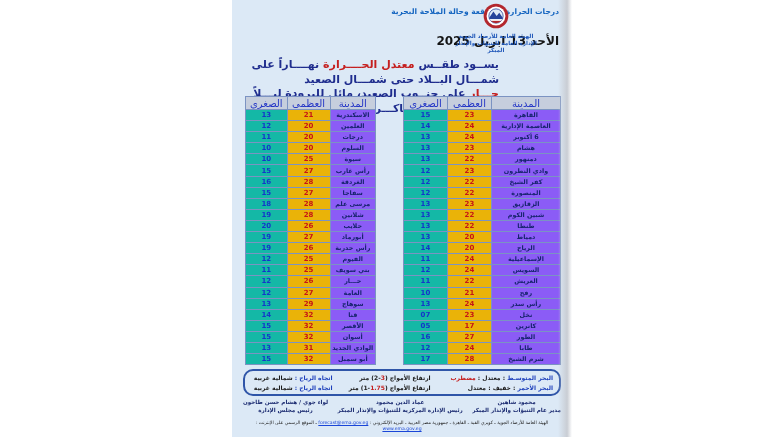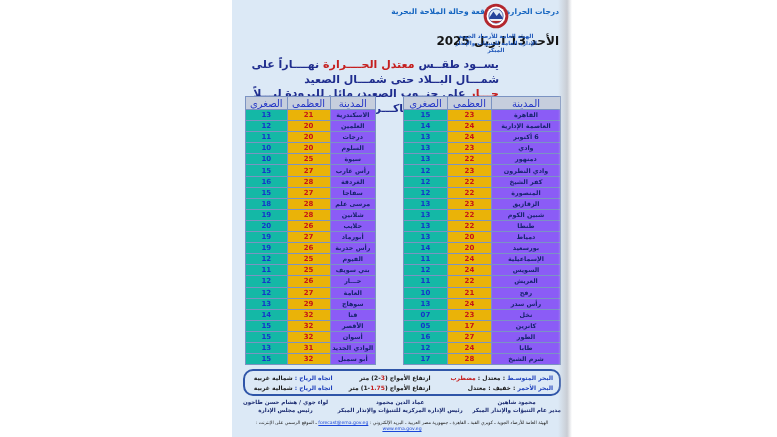--- a/index.html
+++ b/index.html
@@ -244,21 +244,21 @@
             <td class="c-city">العاصمة الإدارية</td>
             <td class="c-max">24</td>
             <td class="c-min">14</td>
           </tr>
           <tr>
             <td class="c-city">6 أكتوبر</td>
             <td class="c-max">24</td>
             <td class="c-min">13</td>
           </tr>
           <tr>
-            <td class="c-city">وادي</td>
+            <td class="c-city">هشام</td>
             <td class="c-max">23</td>
             <td class="c-min">13</td>
           </tr>
           <tr>
             <td class="c-city">دمنهور</td>
             <td class="c-max">22</td>
             <td class="c-min">13</td>
           </tr>
           <tr>
             <td class="c-city">وادي النطرون</td>
@@ -289,21 +289,21 @@
             <td class="c-city">طنطا</td>
             <td class="c-max">22</td>
             <td class="c-min">13</td>
           </tr>
           <tr>
             <td class="c-city">دمياط</td>
             <td class="c-max">20</td>
             <td class="c-min">13</td>
           </tr>
           <tr>
-            <td class="c-city">بورسعيد</td>
+            <td class="c-city">الرياح</td>
             <td class="c-max">20</td>
             <td class="c-min">14</td>
           </tr>
           <tr>
             <td class="c-city">الإسماعيلية</td>
             <td class="c-max">24</td>
             <td class="c-min">11</td>
           </tr>
           <tr>
             <td class="c-city">السويس</td>

